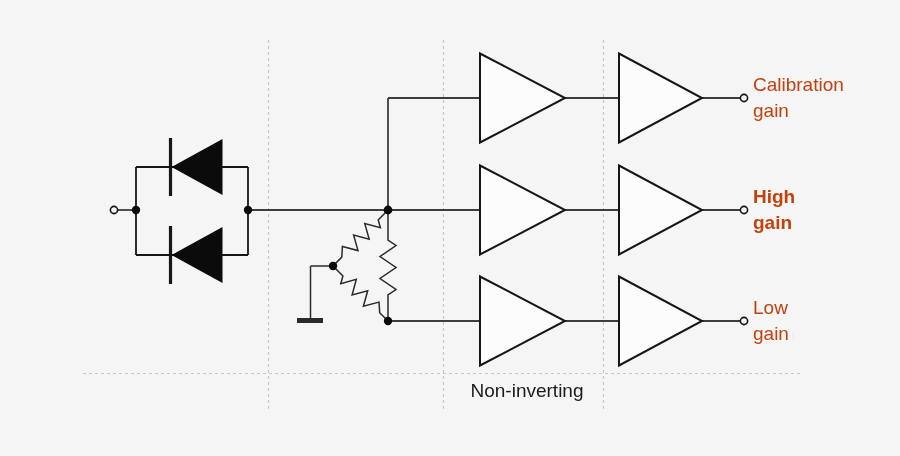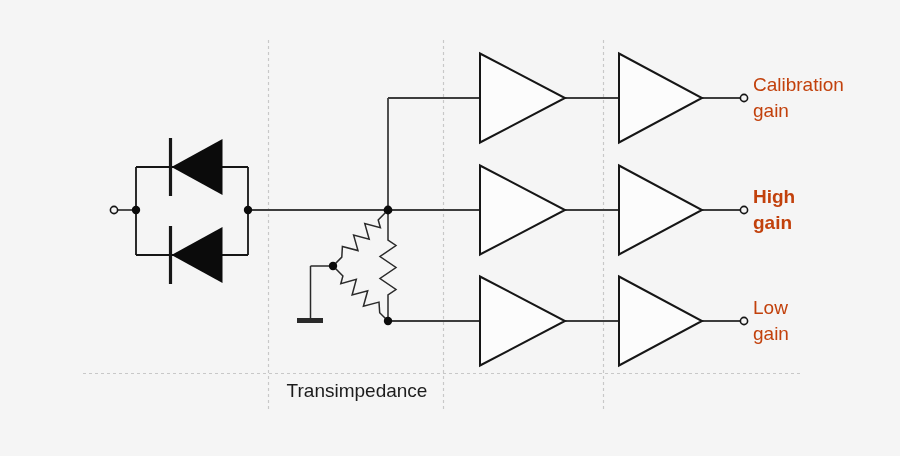--- a/index.html
+++ b/index.html
@@ -117,15 +117,15 @@
   </div>
   <div class="label" style="left:753px;top:184px;font-weight:bold;">
     <span class="line">High</span>
     <span class="line">gain</span>
   </div>
   <div class="label" style="left:753px;top:295px;">
     <span class="line">Low</span>
     <span class="line">gain</span>
   </div>
 
-  <div class="section-label" style="left:357px;top:378px;">Transimpedance</div>
+  <div class="section-label" style="left:527px;top:378px;">Non-inverting</div>
 
 </div>
 
 </body></html>

